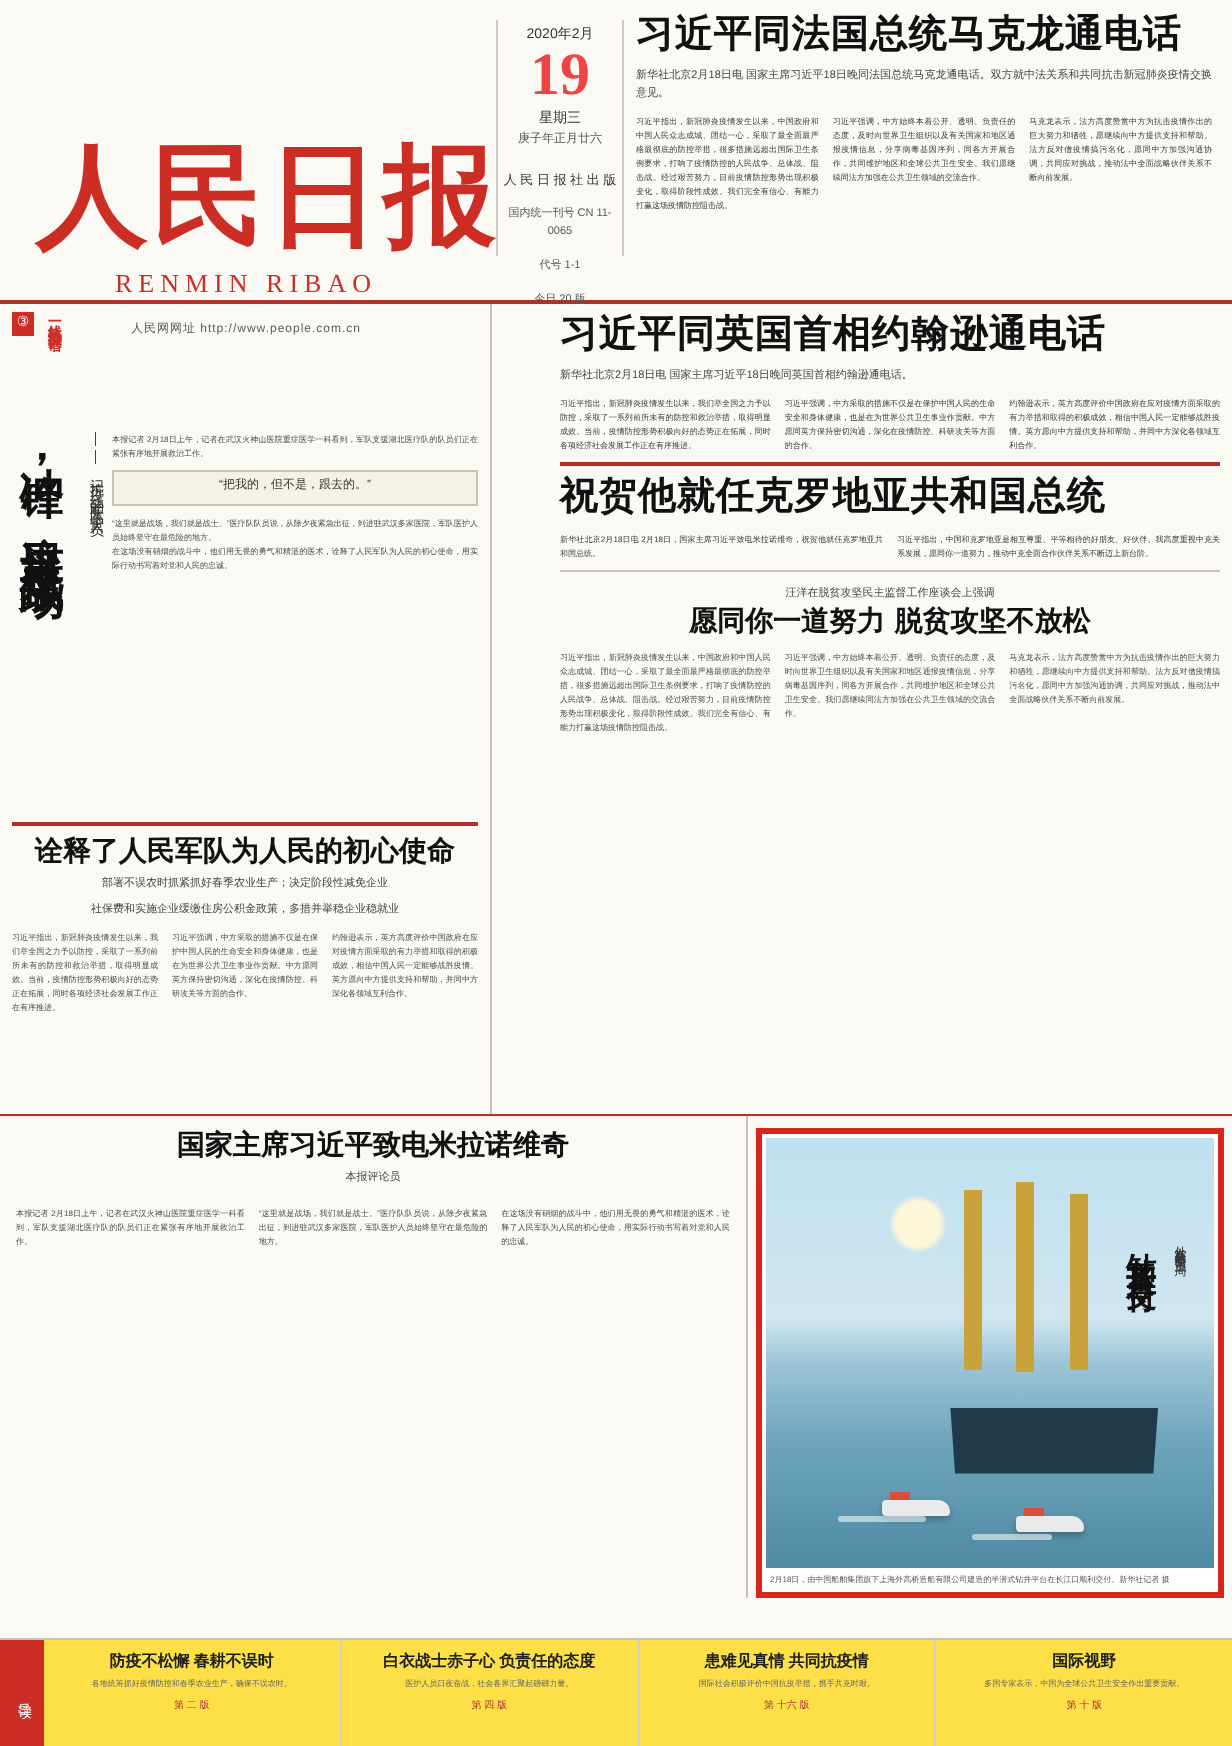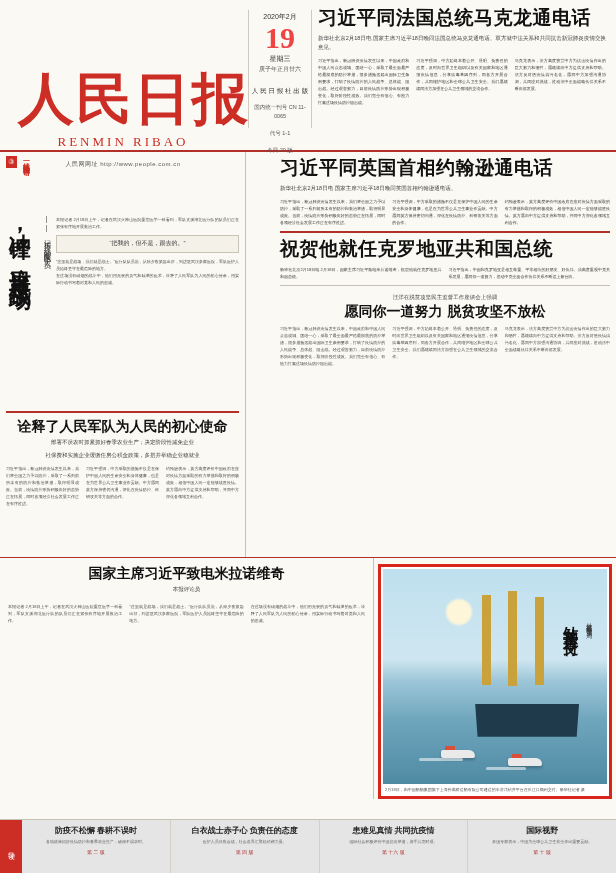--- a/index.html
+++ b/index.html
@@ -97,21 +97,21 @@
     position:absolute;right:4px;top:6px;width:54px;text-align:center;
   }
   .ps-small{writing-mode:vertical-rl;font-size:6px;color:#333;letter-spacing:1px;height:96px;display:inline-block;}
   .ps-big{
     writing-mode:vertical-rl;font-family:"DejaVu Serif","Liberation Serif",serif;font-weight:bold;
     font-size:15px;letter-spacing:3px;color:#111;height:96px;display:inline-block;margin-left:2px;
   }
   .cap{font-size:4px;color:#555;line-height:1.7;padding:3px 2px 0 2px;text-align:justify;}
   
   .footer{
-    position:absolute;left:0;bottom:0;width:100%;height:54px;background:#e5e5e5;
+    position:absolute;left:0;bottom:0;width:100%;height:54px;background:#fde047;
     border-top:1px solid #c8c2b6;display:flex;align-items:stretch;box-sizing:border-box;
   }
   .f-tab{width:22px;background:#cc2e25;color:#fff;font-size:7px;display:flex;
     align-items:center;justify-content:center;letter-spacing:1px;}
   .f-tab span{writing-mode:vertical-rl;}
   .f-items{flex:1;display:flex;}
   .f-item{flex:1;border-right:1px solid #d6d0c4;padding:5px 4px;box-sizing:border-box;text-align:center;}
   .f-item:last-child{border-right:none;}
   .f-h{font-size:8px;font-weight:bold;color:#222;font-family:"Liberation Serif",serif;}
   .f-p{font-size:4px;color:#666;margin-top:3px;line-height:1.6;}

